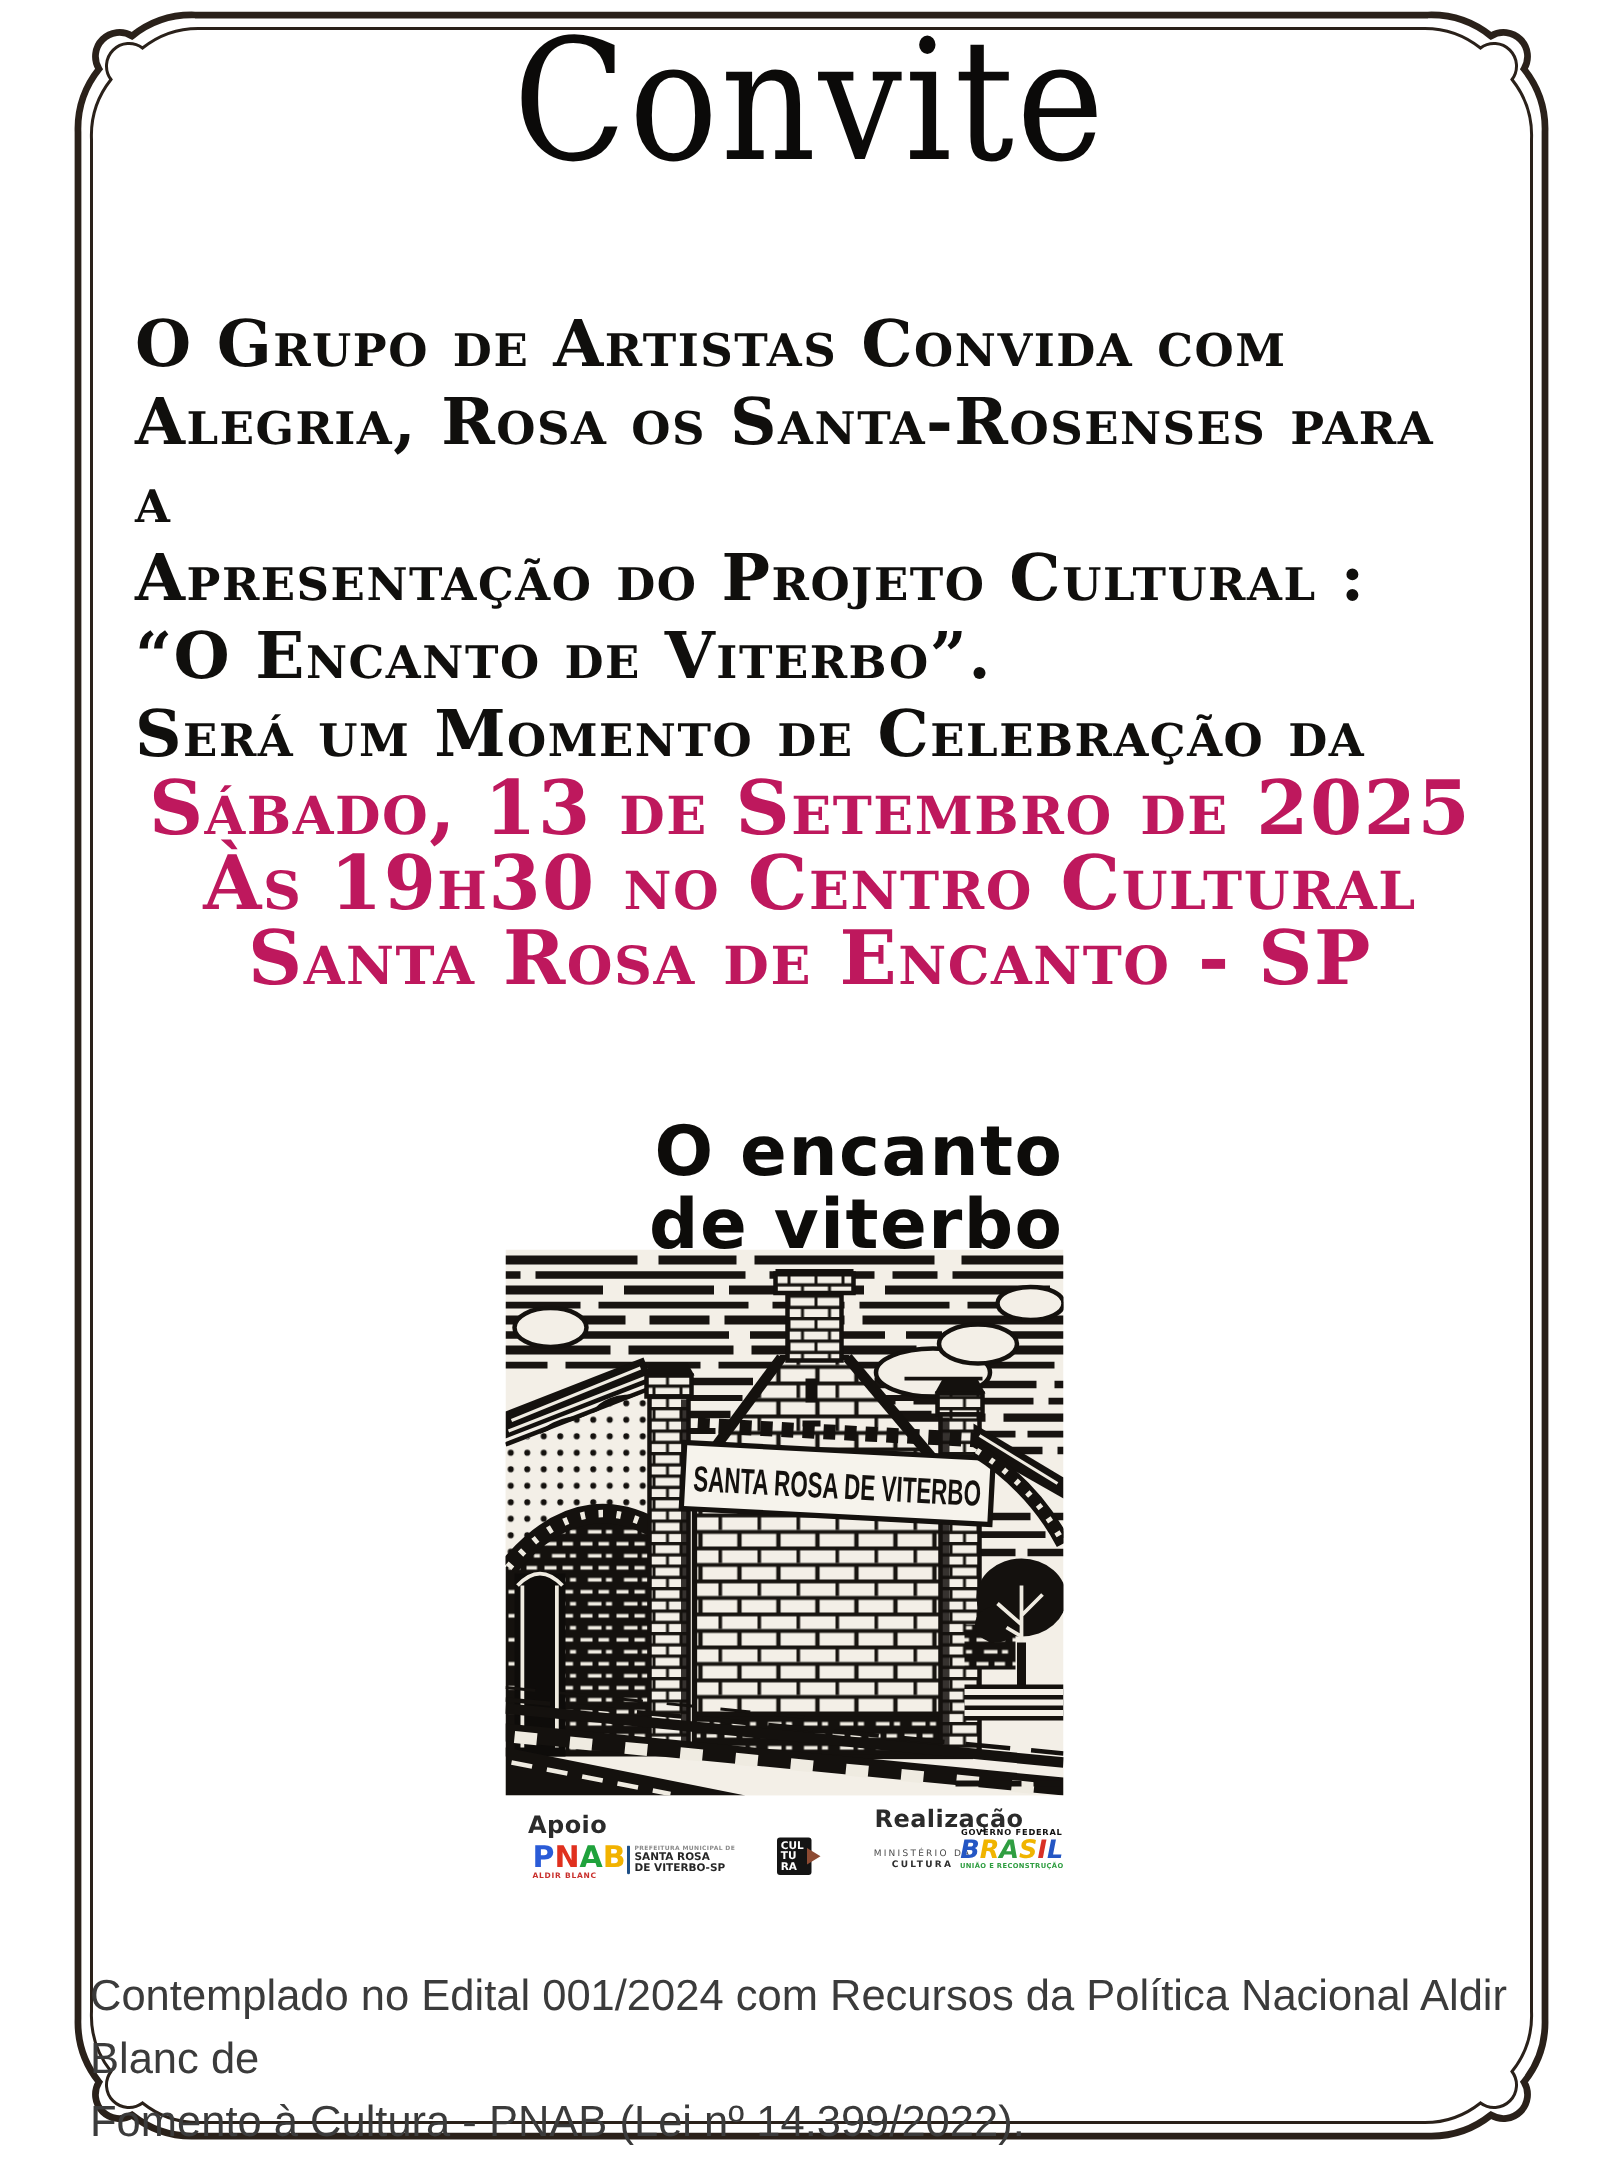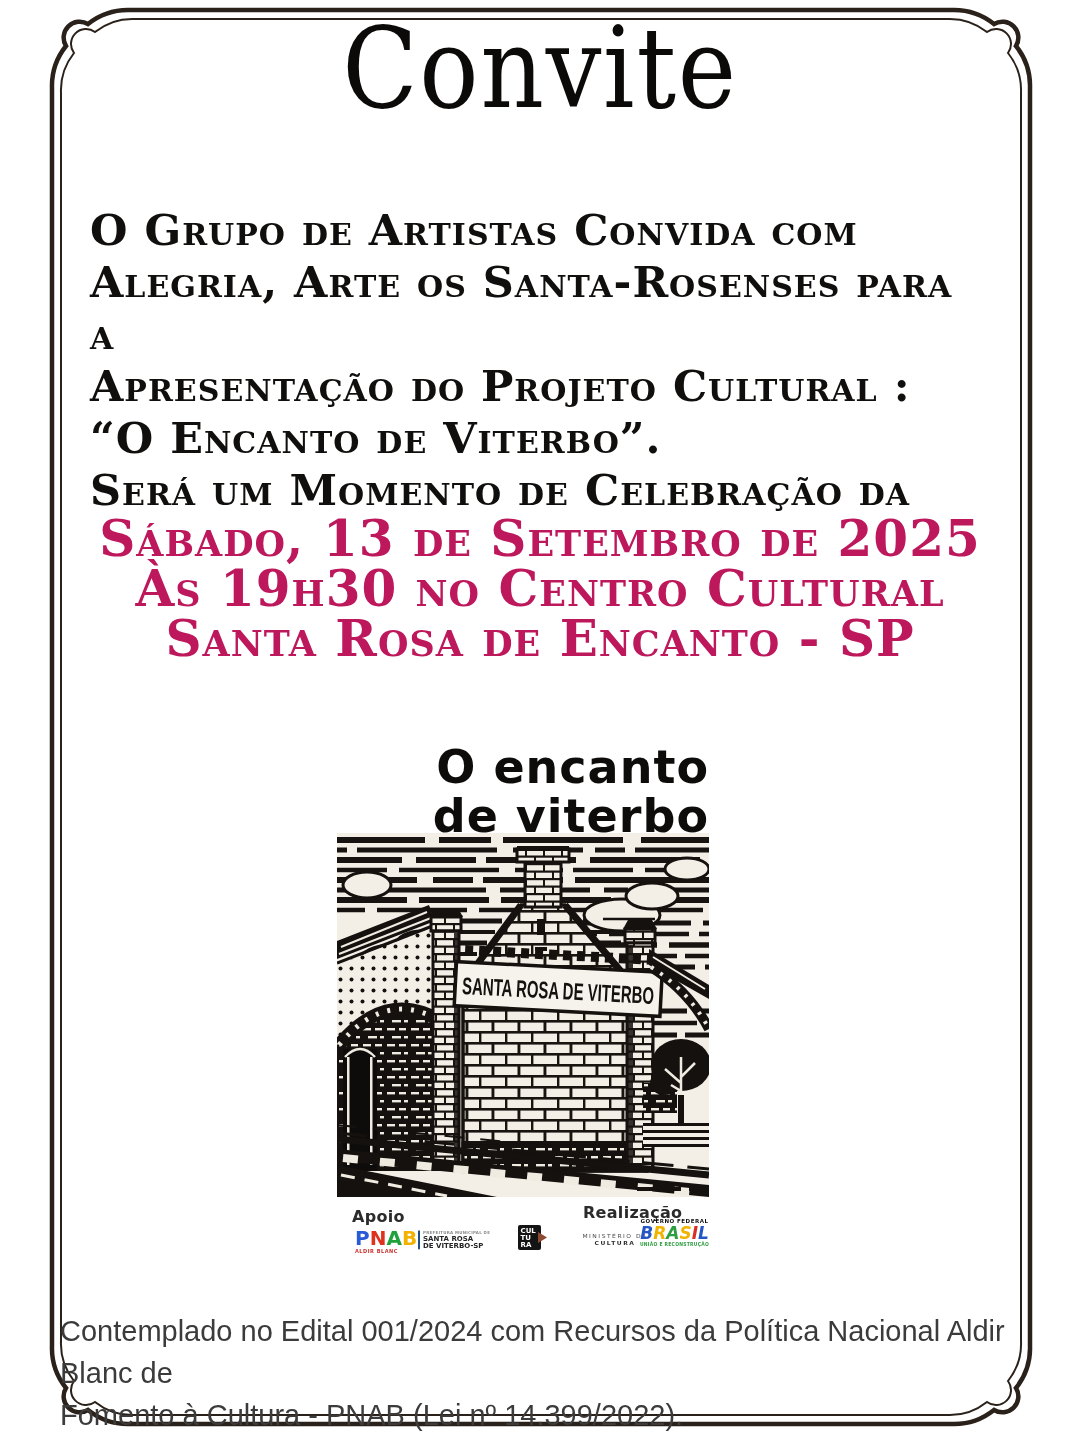--- a/index.html
+++ b/index.html
@@ -90,21 +90,21 @@
     <path d="M135 19 L947 19 A60 60 0 0 1 987 32 A15 15 0 0 1 1008 53 A60 60 0 0 1 1021 93
              L1021 1341 A60 60 0 0 1 1008 1381 A15 15 0 0 1 987 1402 A60 60 0 0 1 947 1415
              L135 1415 A60 60 0 0 1 95 1402 A15 15 0 0 1 74 1381 A60 60 0 0 1 61 1341
              L61 93 A60 60 0 0 1 74 53 A15 15 0 0 1 95 32 A60 60 0 0 1 135 19 Z" fill="none" stroke="#2a211a" stroke-width="2"></path>
   </svg>
 
   <div class="abs title">Convite</div>
 
   <div class="abs invitation">
     <div>O Grupo de Artistas Convida com</div>
-    <div>Alegria, Arte os Santa-Rosenses para a</div>
+    <div>Alegria, Rosa os Santa-Rosenses para a</div>
     <div>Apresentação do Projeto Cultural :</div>
     <div>“O Encanto de Viterbo”.</div>
     <div>Será um Momento de Celebração da</div>
   </div>
 
   <div class="abs event">
     <div>Sábado, 13 de Setembro de 2025</div>
     <div>Às 19h30 no Centro Cultural</div>
     <div>Santa Rosa de Encanto - SP</div>
   </div>

